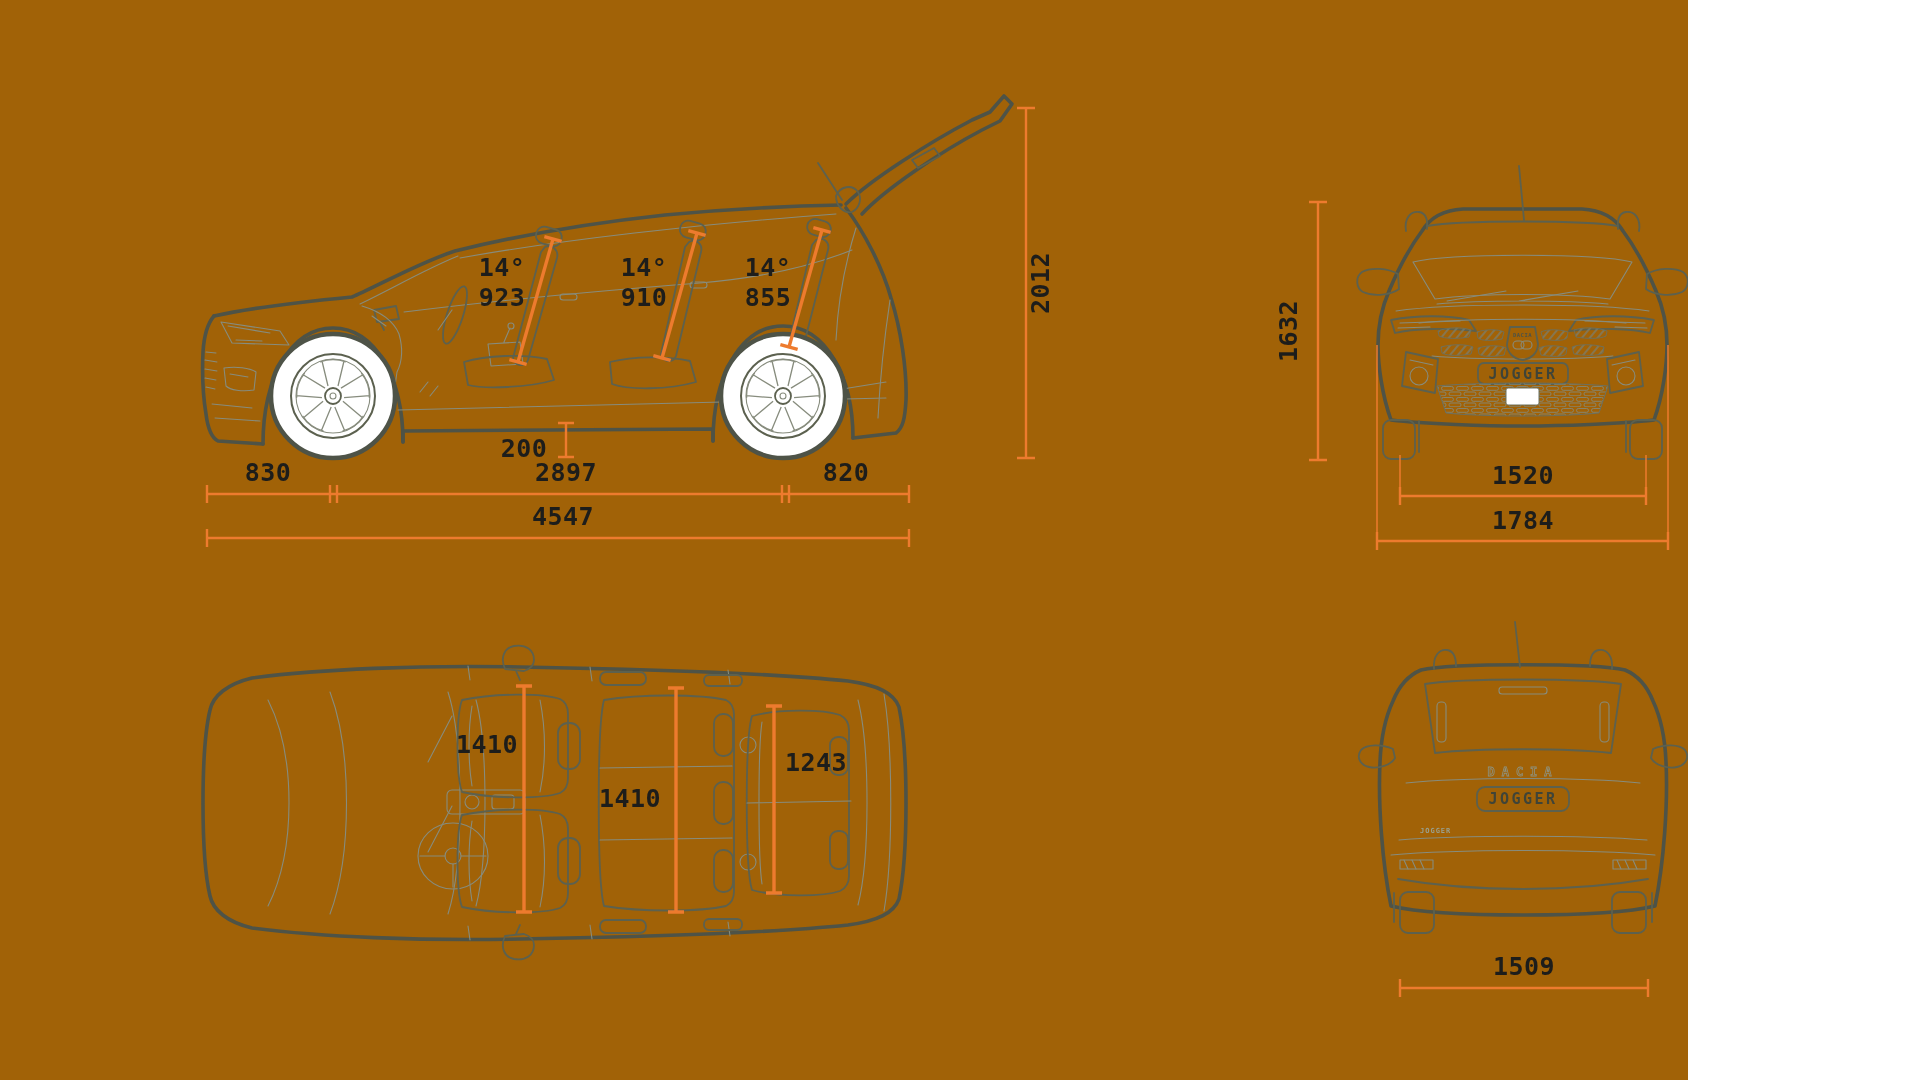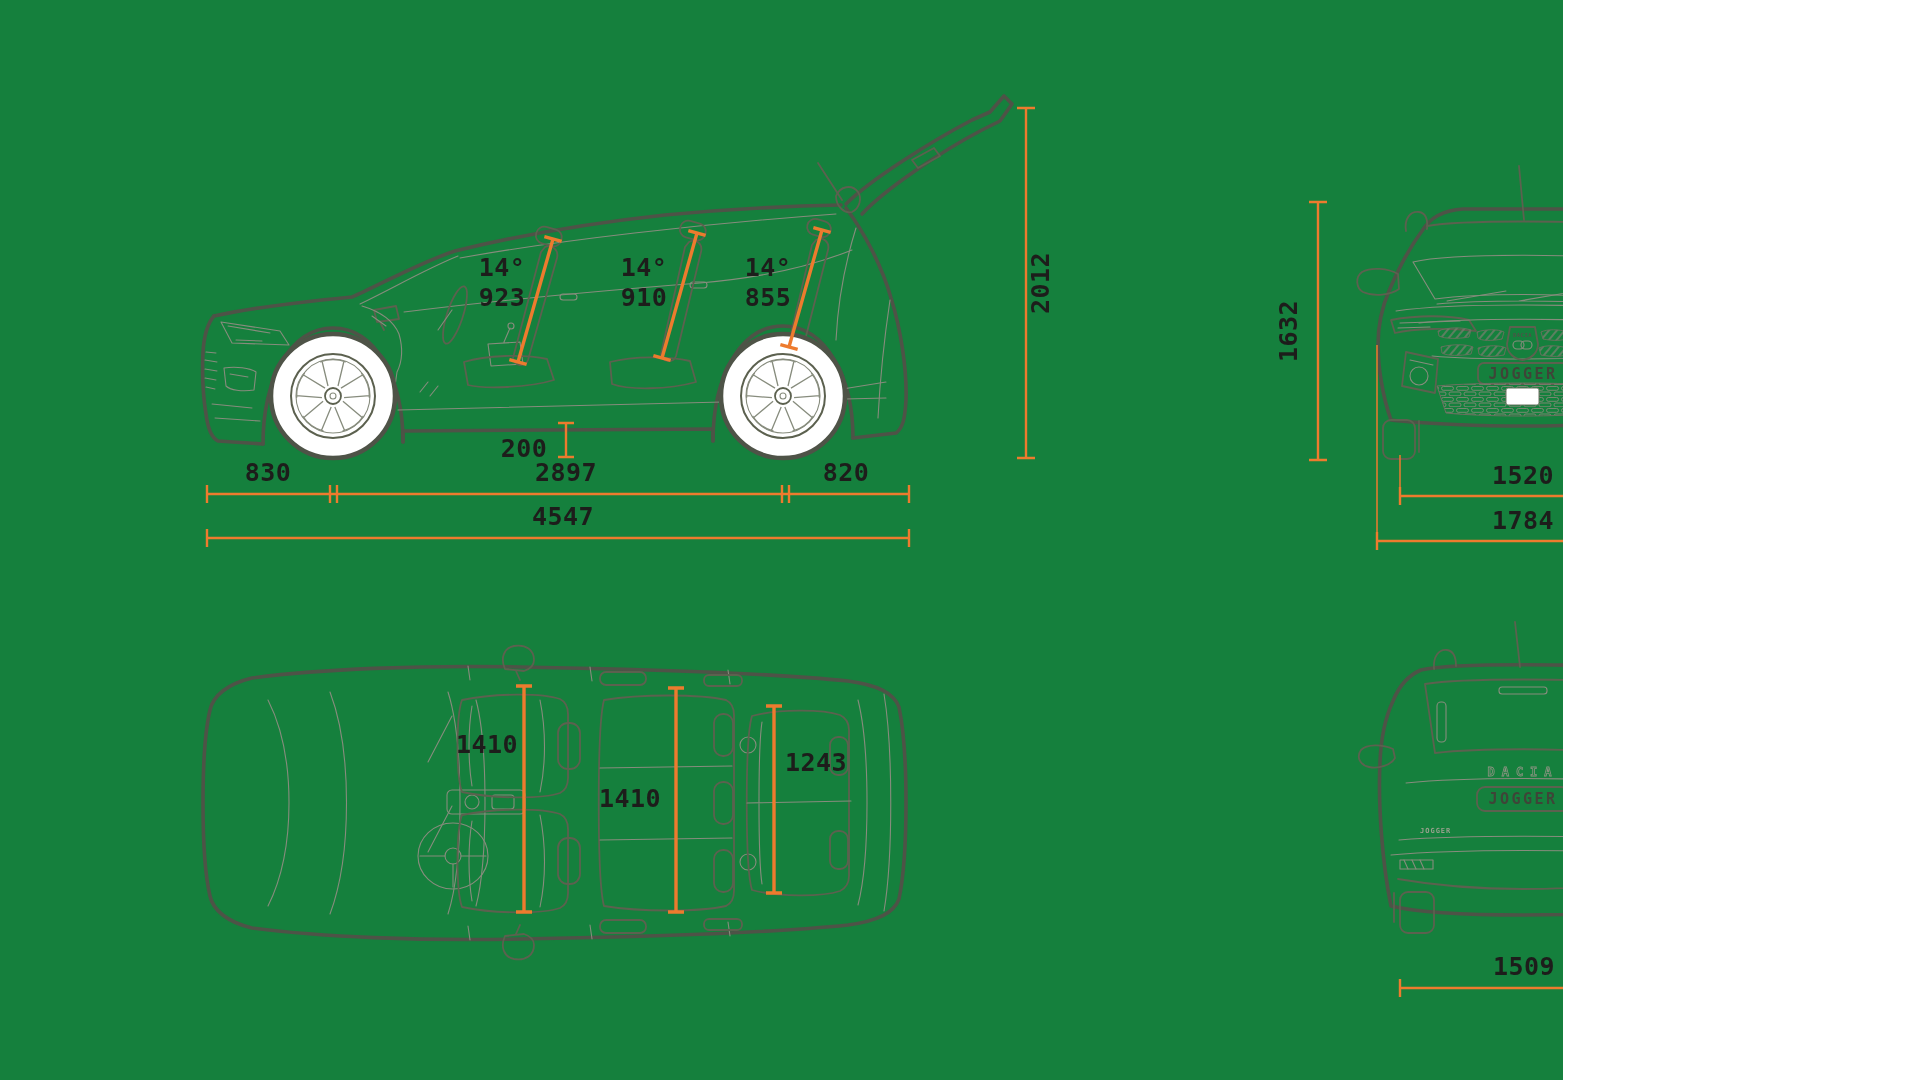--- a/index.html
+++ b/index.html
@@ -1,16 +1,16 @@
 <!DOCTYPE html>
 <html><head>
 <meta charset="utf-8">
 <style>
   html,body{margin:0;padding:0;background:#ffffff;}
-  .stage{position:relative;width:1563px;height:1080px;background:#15803d;overflow:hidden;text-align:center;}
+  .stage{position:relative;width:1688px;height:1080px;background:#a16207;overflow:hidden;text-align:center;}
   svg{position:absolute;inset:0;}
   
   .s-thick{stroke:#4e5347;stroke-width:3.6;fill:none;stroke-linecap:round;stroke-linejoin:round;}
   .s-med{stroke:#5c614f;stroke-width:1.8;fill:none;stroke-linecap:round;stroke-linejoin:round;}
   .s-thin{stroke:#878c7d;stroke-width:1.1;fill:none;stroke-linecap:round;stroke-linejoin:round;}
   
   .dim{stroke:#ed7b2e;stroke-width:2.4;fill:none;}
   .dim-thin{stroke:#ed7b2e;stroke-width:1.5;fill:none;}
   .dim-seat{stroke:#ed7b2e;stroke-width:3.4;fill:none;}
   

